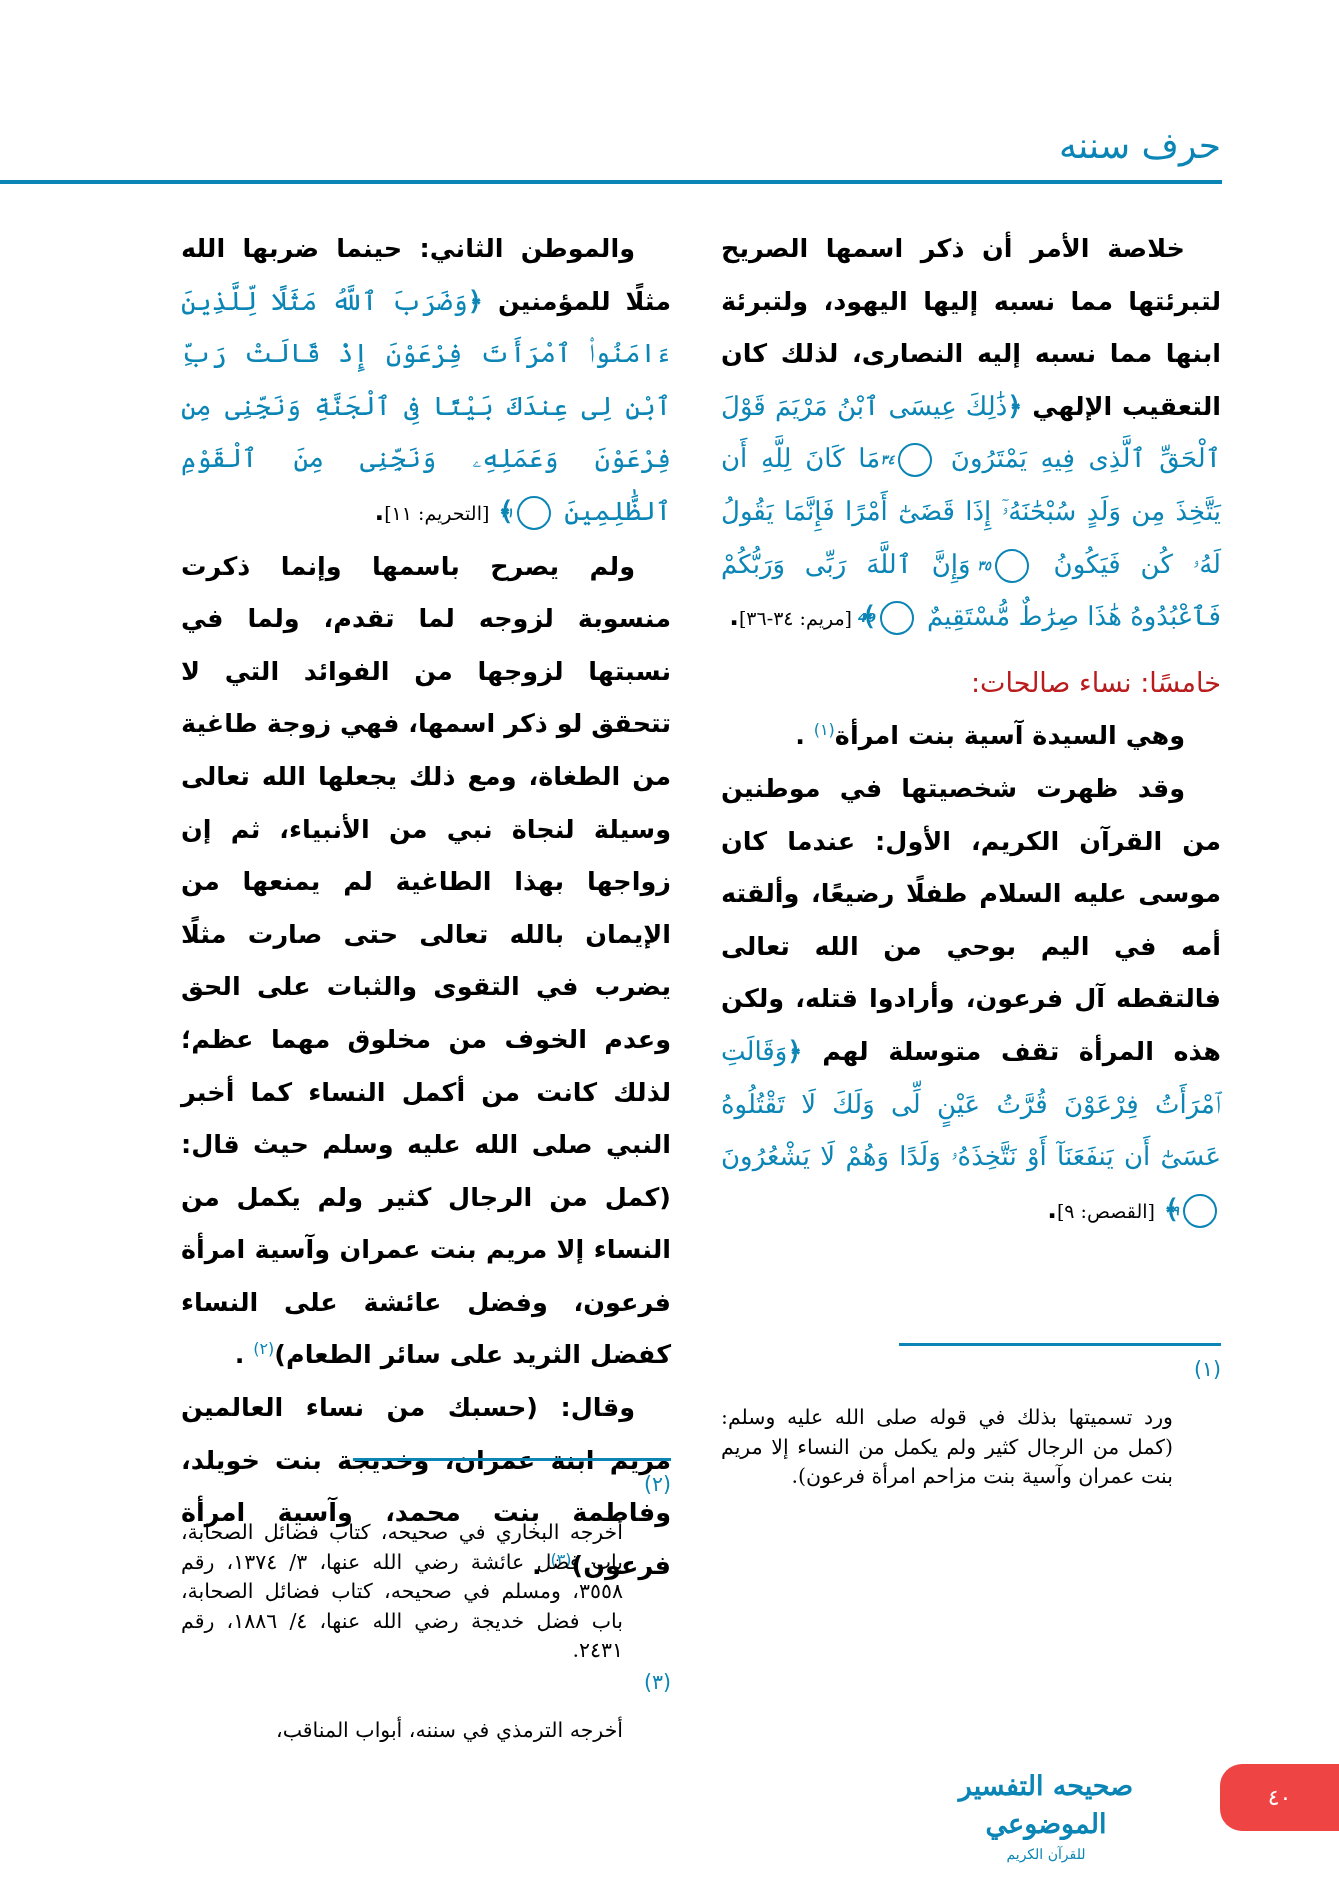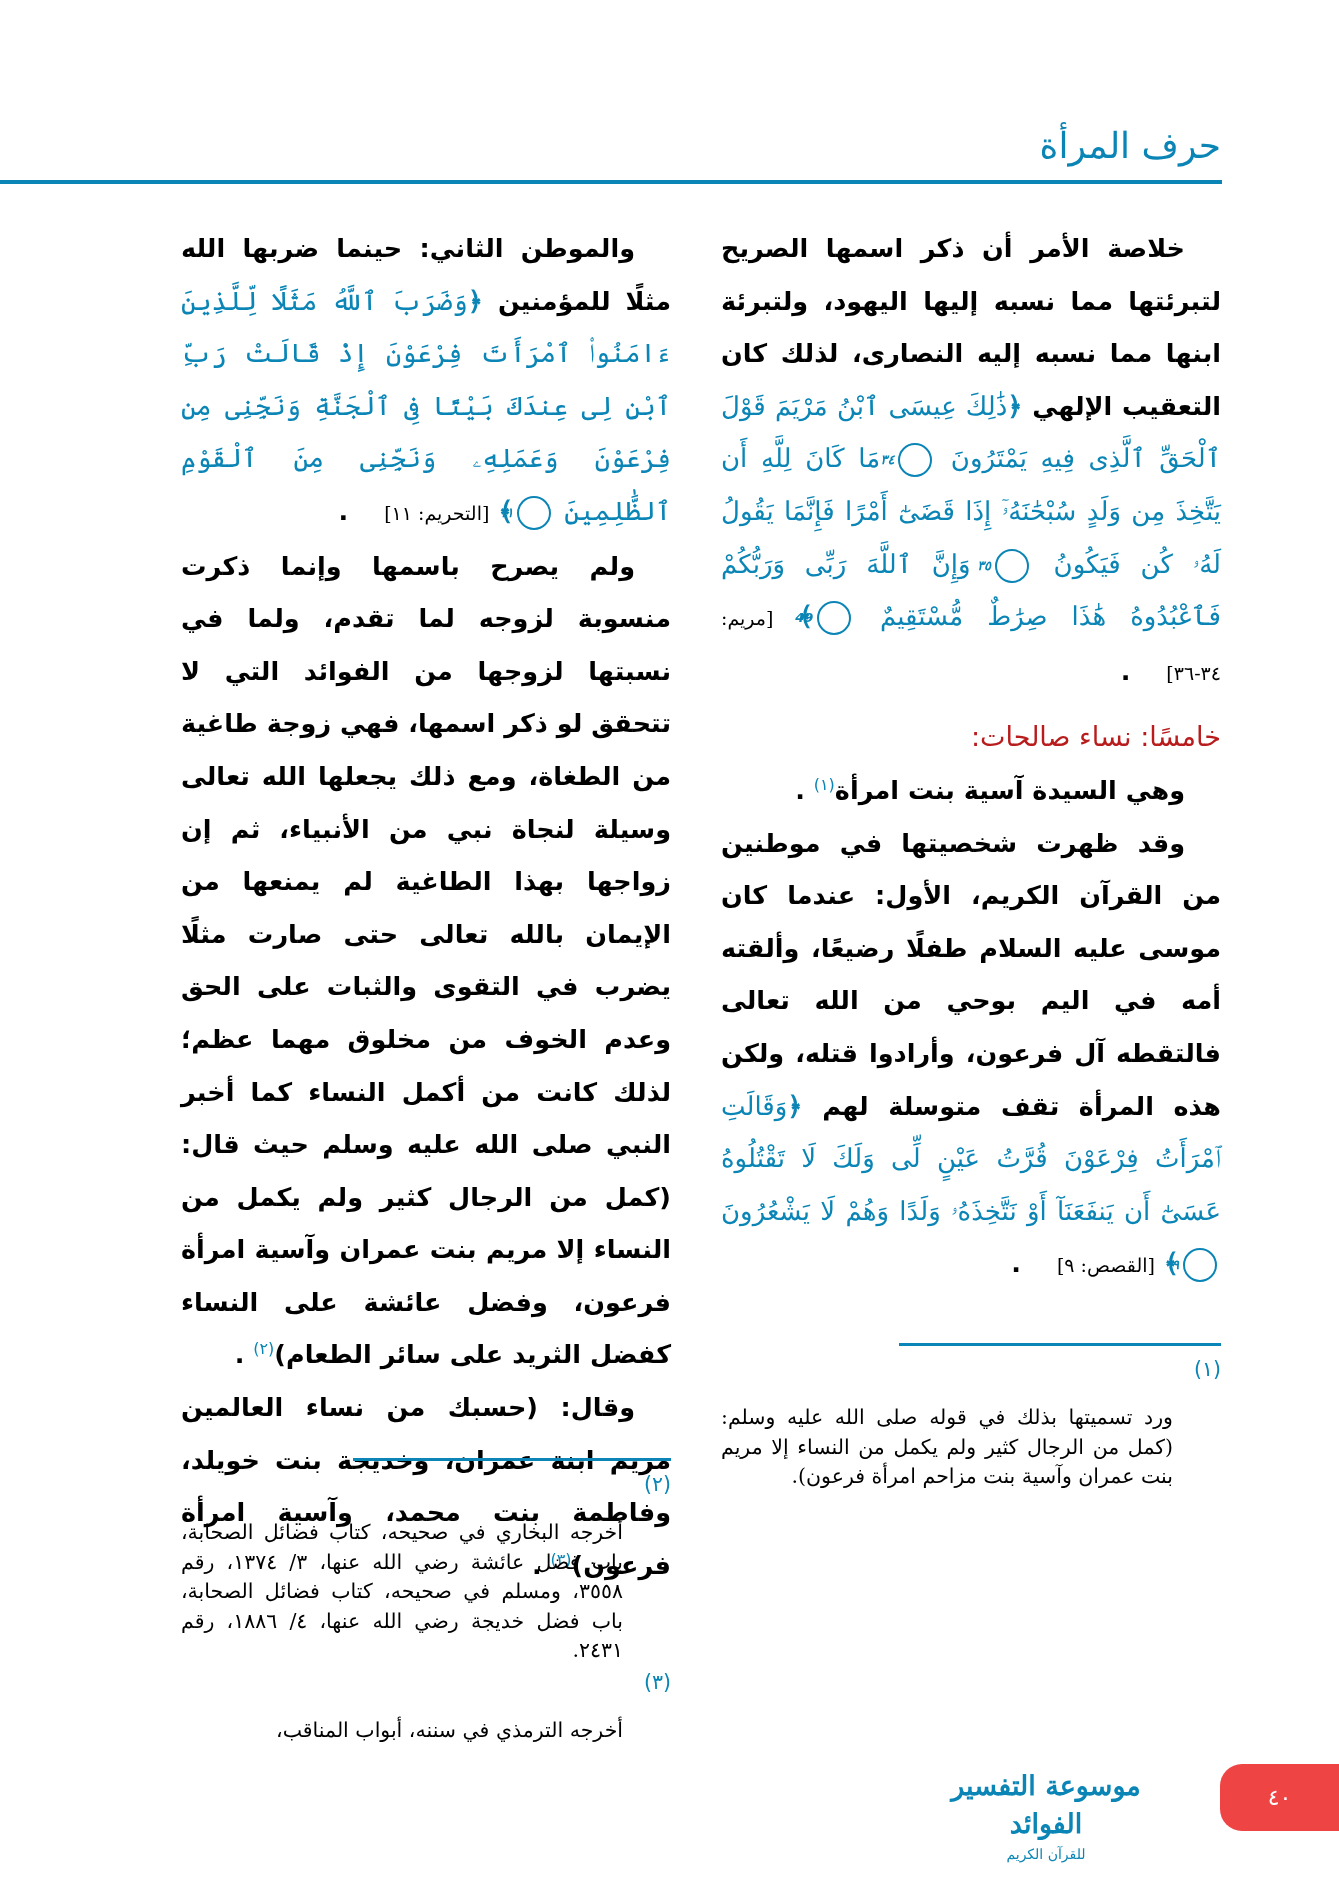--- a/index.html
+++ b/index.html
@@ -18,21 +18,21 @@
     .col {
       position: absolute; top: 222px; direction: rtl; text-align: justify;
       font-family: "DejaVu Sans", sans-serif; font-weight: bold; font-size: 25.5px; line-height: 52.6px;
     }
     .col-right { right: 118px; width: 500px; }
     .col-left  { right: 668px; width: 490px; }
 
     .para { text-align-last: right; }
     .indent { text-indent: 36px; }
     .quran { color: #0a85b5; font-family: "DejaVu Serif", serif; font-weight: normal; font-size: 26px; }
-    .ref { color: #000; font-weight: normal; font-size: 19px; font-family: "DejaVu Serif", serif; margin-left: 36px; }
+    .ref { color: #000; font-weight: normal; font-size: 19px; font-family: "DejaVu Serif", serif; }
     .ayah {
       display: inline-block; width: 34px; height: 34px; border: 2px solid #0a85b5; border-radius: 50%;
       color: #0a85b5; font-size: 13px; line-height: 30px; text-align: right; vertical-align: middle;
       font-family: "DejaVu Sans", sans-serif; font-weight: bold; margin: 0 4px; font-style: italic;
     }
     .brace { color: #0a85b5; font-size: 26px; }
     .section-heading { color: #b91c1c; font-weight: normal; font-size: 27px; margin-top: 12px; }
     .fn-mark { color: #0a85b5; font-weight: normal; font-size: 16px; vertical-align: super; line-height: 0; }
 
     .fn-rule { position: absolute; height: 3px; background: #0a85b5; }
@@ -59,21 +59,21 @@
     .logo {
       position: absolute; top: 1767px; left: 935px; width: 222px; height: 70px;
       direction: rtl; text-align: center; color: #0a85b5; font-family: "DejaVu Serif", serif;
     }
     .logo-main { font-size: 27px; font-weight: bold; line-height: 38px; letter-spacing: -1px; }
     .logo-sub { font-size: 14px; line-height: 22px; }
   </style>
 </head>
 <body>
 
-<div class="header-title">حرف المرأة</div>
+<div class="header-title">حرف سننه</div>
 <div class="header-rule"></div>
 
 <div class="col col-right">
   <p class="para indent">
     <span>خلاصة الأمر أن ذكر اسمها الصريح لتبرئتها مما نسبه إليها اليهود، ولتبرئة ابنها مما نسبه إليه النصارى، لذلك كان التعقيب الإلهي</span>
     <span class="brace">﴿</span><span class="quran">ذَٰلِكَ عِيسَى ٱبْنُ مَرْيَمَ قَوْلَ ٱلْحَقِّ ٱلَّذِى فِيهِ يَمْتَرُونَ</span>
     <span class="ayah">٣٤</span>
     <span class="quran">مَا كَانَ لِلَّهِ أَن يَتَّخِذَ مِن وَلَدٍ سُبْحَٰنَهُۥٓ إِذَا قَضَىٰٓ أَمْرًا فَإِنَّمَا يَقُولُ لَهُۥ كُن فَيَكُونُ</span>
     <span class="ayah">٣٥</span>
     <span class="quran">وَإِنَّ ٱللَّهَ رَبِّى وَرَبُّكُمْ فَٱعْبُدُوهُ هَٰذَا صِرَٰطٌ مُّسْتَقِيمٌ</span>
@@ -130,18 +130,18 @@
   </div>
   <div class="fn-item">
     <span class="fn-num">(٣)</span>
     <div class="fn-body">
       <p>أخرجه الترمذي في سننه، أبواب المناقب،</p>
     </div>
   </div>
 </div>
 
 <div class="logo">
-  <div class="logo-main">موسوعة التفسير الفوائد</div>
+  <div class="logo-main">صحيحه التفسير الموضوعي</div>
   <div class="logo-sub">للقرآن الكريم</div>
 </div>
 <div class="page-tab">
   <span>٤٠</span>
 </div>
 
 </body></html>

